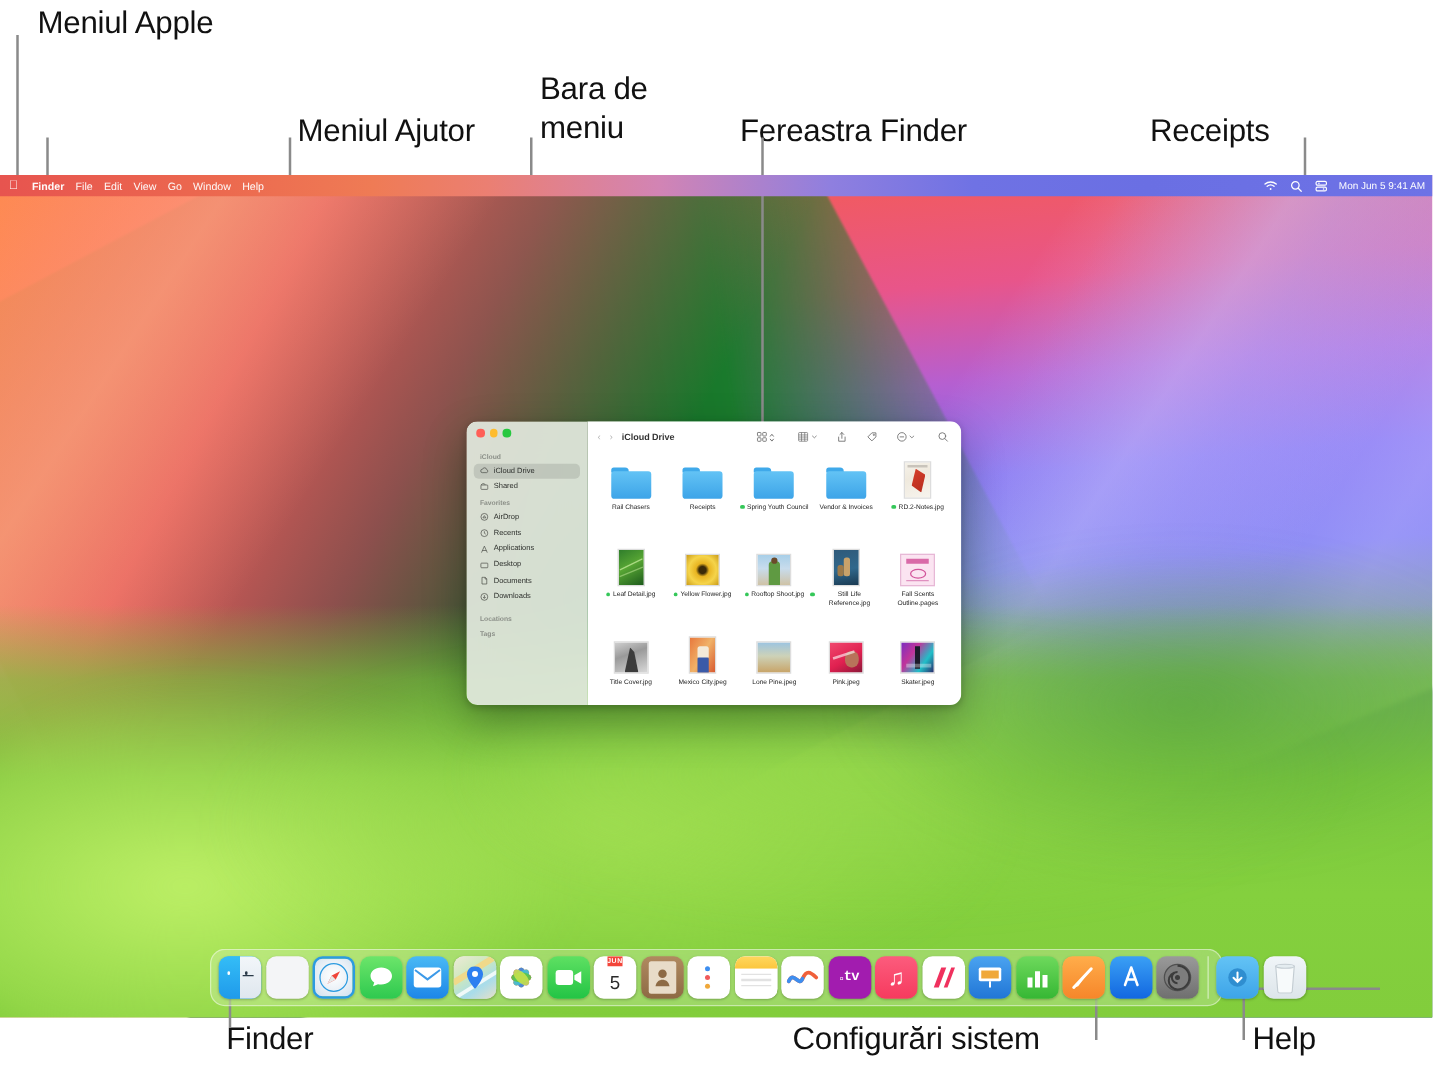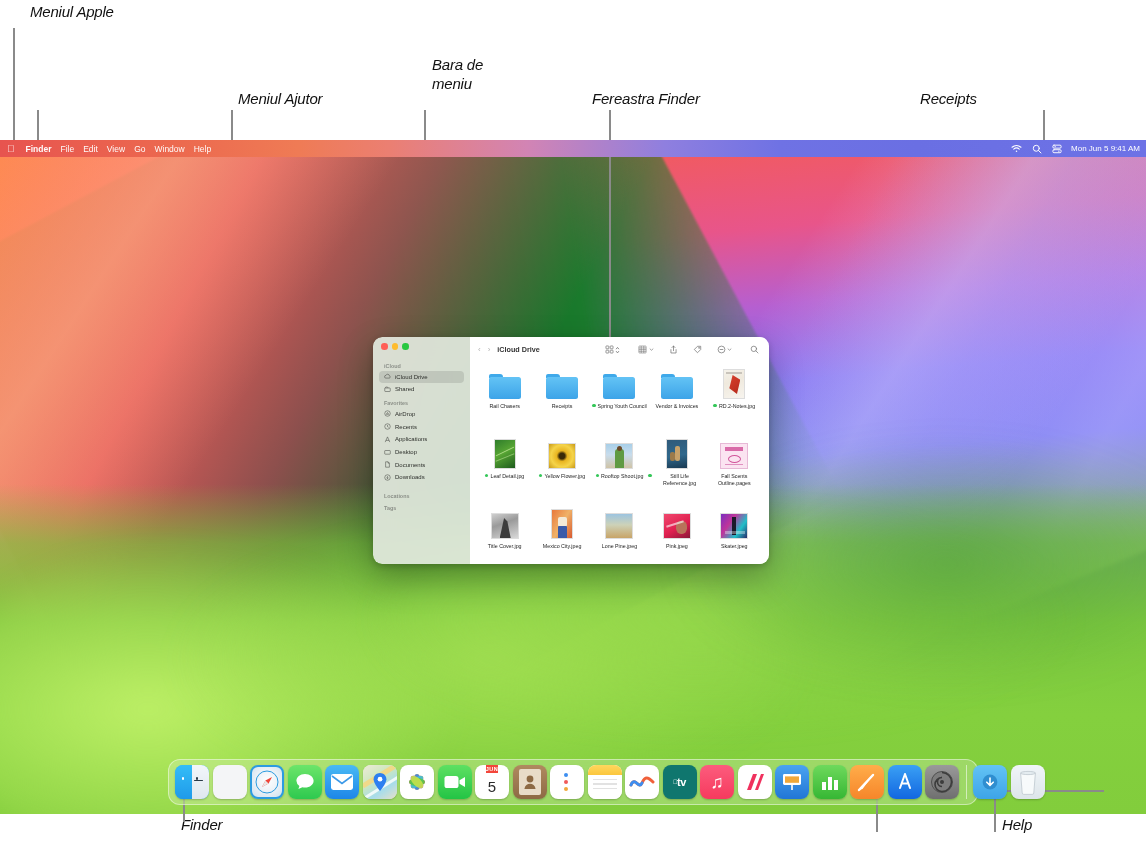--- a/index.html
+++ b/index.html
@@ -7,26 +7,25 @@
     width: 1146px; height: 854px;
     font-family: "Liberation Sans", sans-serif;
     background: #ffffff;
     overflow: hidden;
   }
   #root { position: relative; width: 1146px; height: 854px; background:#fff; }
 
   
   .callout {
     position: absolute;
-    font-size: 15px;
+    font-size: 25px;
     color: #111;
     line-height: 1.25;
     white-space: pre-line;
     letter-spacing: -0.2px;
-    font-style: italic;
   }
   .leader {
     position: absolute;
     width: 1.6px;
     background: #8a8a8a;
   }
 
   
   #desktop {
     position: absolute;
@@ -239,21 +238,21 @@
   .cal-day { flex:1; display:flex; align-items:center; justify-content:center; color:#2b2b2b; font-size:15px; font-weight:400; }
   .ic-contacts { background: linear-gradient(180deg,#b08a60,#8d6a44); }
   .ic-reminders { background:#fff; display:flex; flex-direction:column; justify-content:center; gap:3px; padding:0 6px; }
   .rem-row { display:flex; align-items:center; gap:3px; }
   .rem-dot { width:4px; height:4px; border-radius:50%; }
   .rem-line { flex:1; height:1.6px; background:#d6d6d6; border-radius:1px; }
   .ic-notes { background:#fff; display:flex; flex-direction:column; }
   .notes-top { height:10px; background: linear-gradient(180deg,#ffd75e,#fbc63d); }
   .notes-body { flex:1; background:#fff; }
   .ic-freeform { background:#fff; }
-  .ic-tv { background:#0f766e; color:#fff; font-size:10px; font-weight:700; letter-spacing:-0.5px; }
+  .ic-tv { background:#a21caf; color:#fff; font-size:10px; font-weight:700; letter-spacing:-0.5px;font-family:Liberation Mono, monospace; }
   .ic-music { background: linear-gradient(180deg,#fc5c7d,#f63a5e); }
   .ic-news { background:#fff; }
   .ic-keynote { background: linear-gradient(180deg,#4aa3f0,#2176d6); }
   .ic-numbers { background: linear-gradient(180deg,#6ed95c,#36b734); }
   .ic-pages { background: linear-gradient(180deg,#ffad4a,#f6862a); }
   .ic-appstore { background: linear-gradient(180deg,#3aa0f5,#1267e0); color:#fff; font-size:17px; }
   .ic-settings { background: linear-gradient(180deg,#9a9a9a,#6f6f6f); }
   .ic-downloads { background: linear-gradient(180deg,#63c3f5,#3da4e8); }
   .ic-trash { background: linear-gradient(180deg,#f0f5f8,#dde5ea); }
 </style>
@@ -837,19 +836,20 @@
 
   <div class="callout" style="left:592px; top:90px;">Fereastra Finder</div>
   <div class="leader" style="left:609px; top:110px; height:238px;"></div>
 
   <div class="callout" style="left:920px; top:90px;">Receipts</div>
   <div class="leader" style="left:1043px; top:110px; height:36px;"></div>
 
   <div class="callout" style="left:181px; top:816px;">Finder</div>
   <div class="leader" style="left:183px; top:790px; height:32px;"></div>
 
+  <div class="callout" style="left:634px; top:816px;">Configurări sistem</div>
   <div class="leader" style="left:876px; top:790px; height:42px;"></div>
 
   <div class="callout" style="left:1002px; top:816px;">Help</div>
   <div class="leader" style="left:994px; top:790px; height:42px;"></div>
   <div style="position:absolute; left:994px; top:790px; width:110px; height:1.6px; background:#8a8a8a;"></div>
 
 </div>
 
 </body></html>

